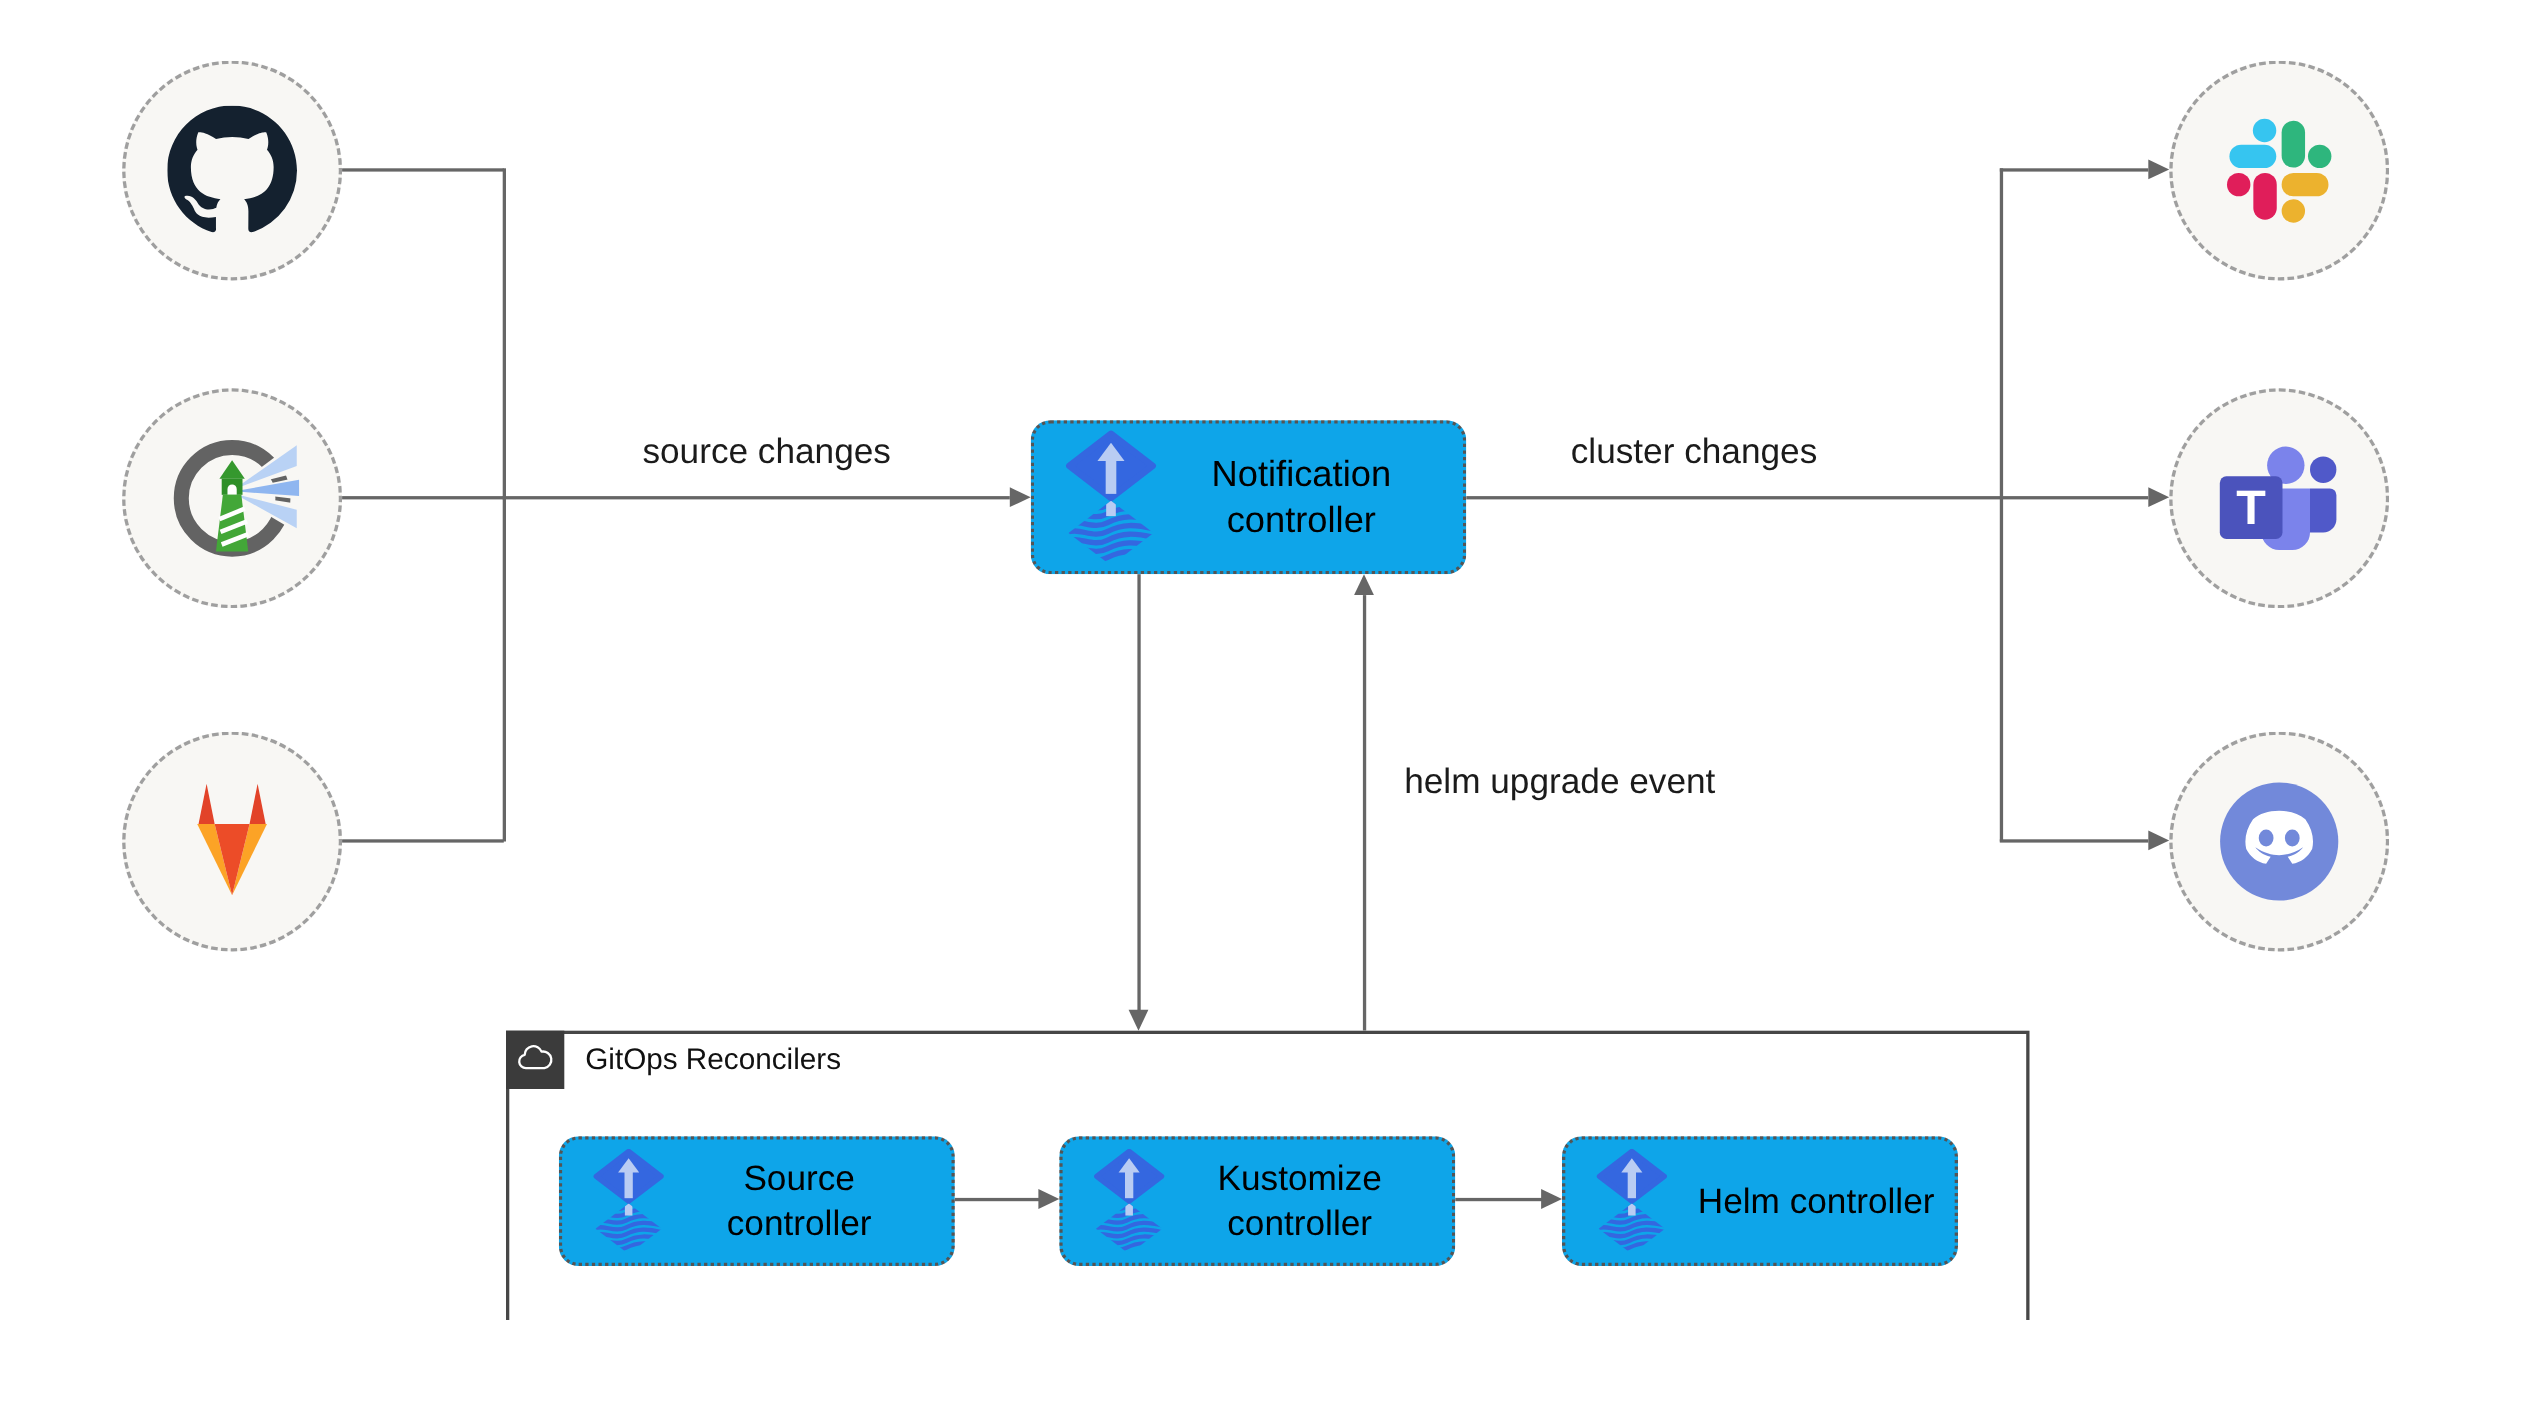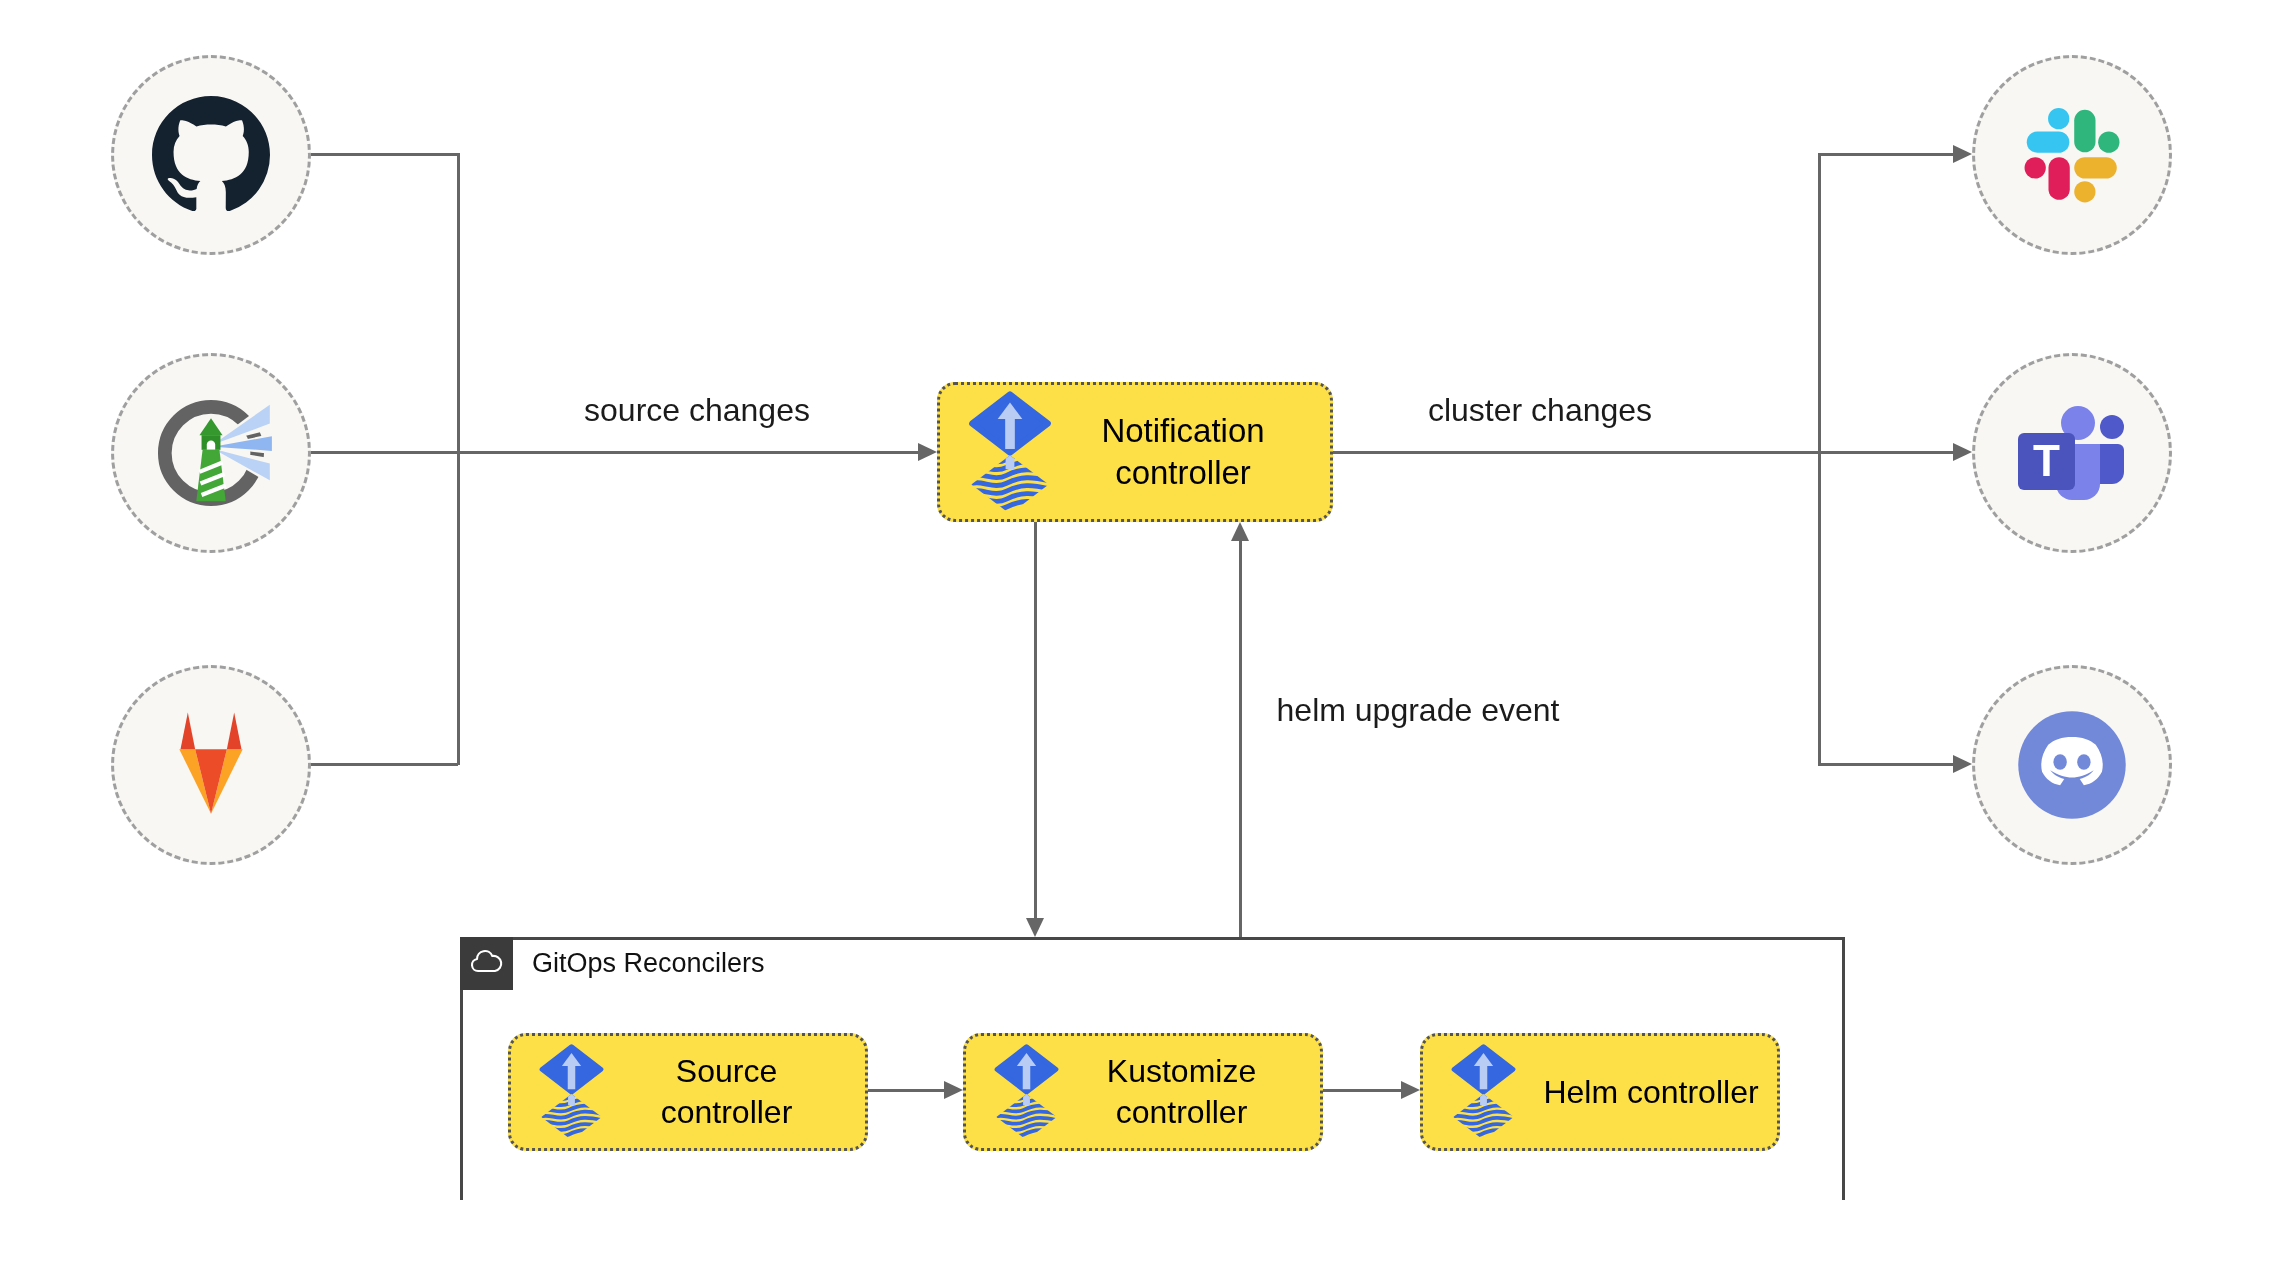--- a/index.html
+++ b/index.html
@@ -5,21 +5,21 @@
   html,body { margin:0; padding:0; background:#ffffff; }
   .stage { position:relative; width:2292px; height:1200px; background:#ffffff;
            font-family:"Liberation Sans", sans-serif; overflow:hidden; }
 
   
   .circle-node { position:absolute; width:200px; height:200px; border-radius:50%;
                  background:#f8f7f4; border:3px dashed #9f9f9f; box-sizing:border-box;
                  display:flex; align-items:center; justify-content:center; }
 
   
-  .node-box { position:absolute; background:#fde047; border:3px dotted #545454;
+  .node-box { position:absolute; background:#0ea5e9; border:3px dotted #545454;
               border-radius:18px; box-sizing:border-box; display:flex; align-items:center;
               padding:0 18px 0 26px; }
   .node-label { flex:1; text-align:center; font-size:33px; color:#000; line-height:1.28; }
   .node-box .flux { flex:0 0 auto; }
 
   
   .h-line { position:absolute; height:3px; background:#666; }
   .v-line { position:absolute; width:3px;  background:#666; }
   .arrow-right { position:absolute; width:0; height:0;
                  border-top:9px solid transparent; border-bottom:9px solid transparent;

